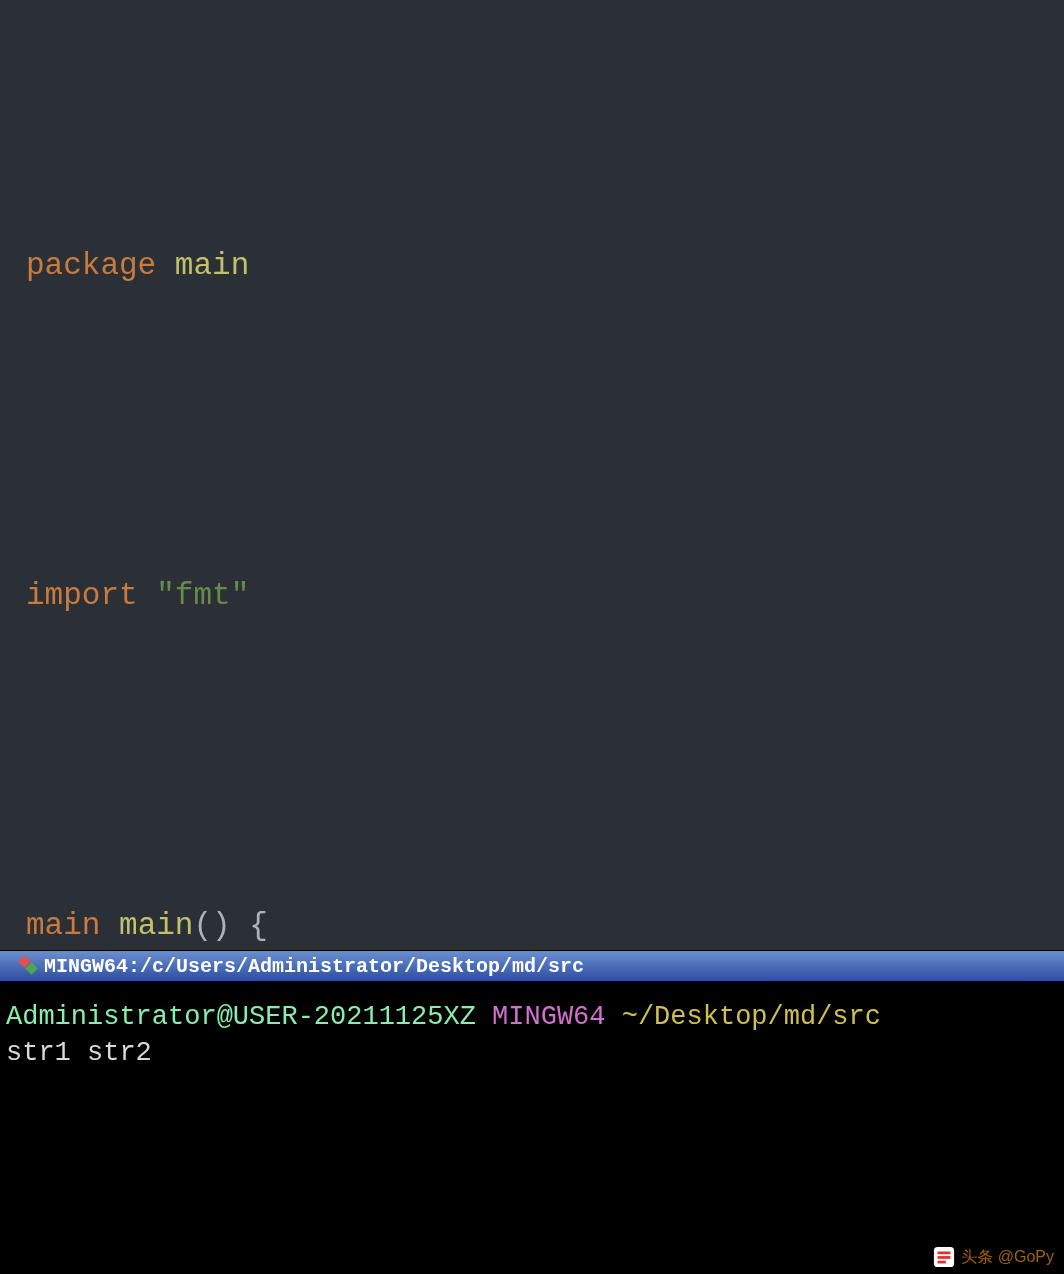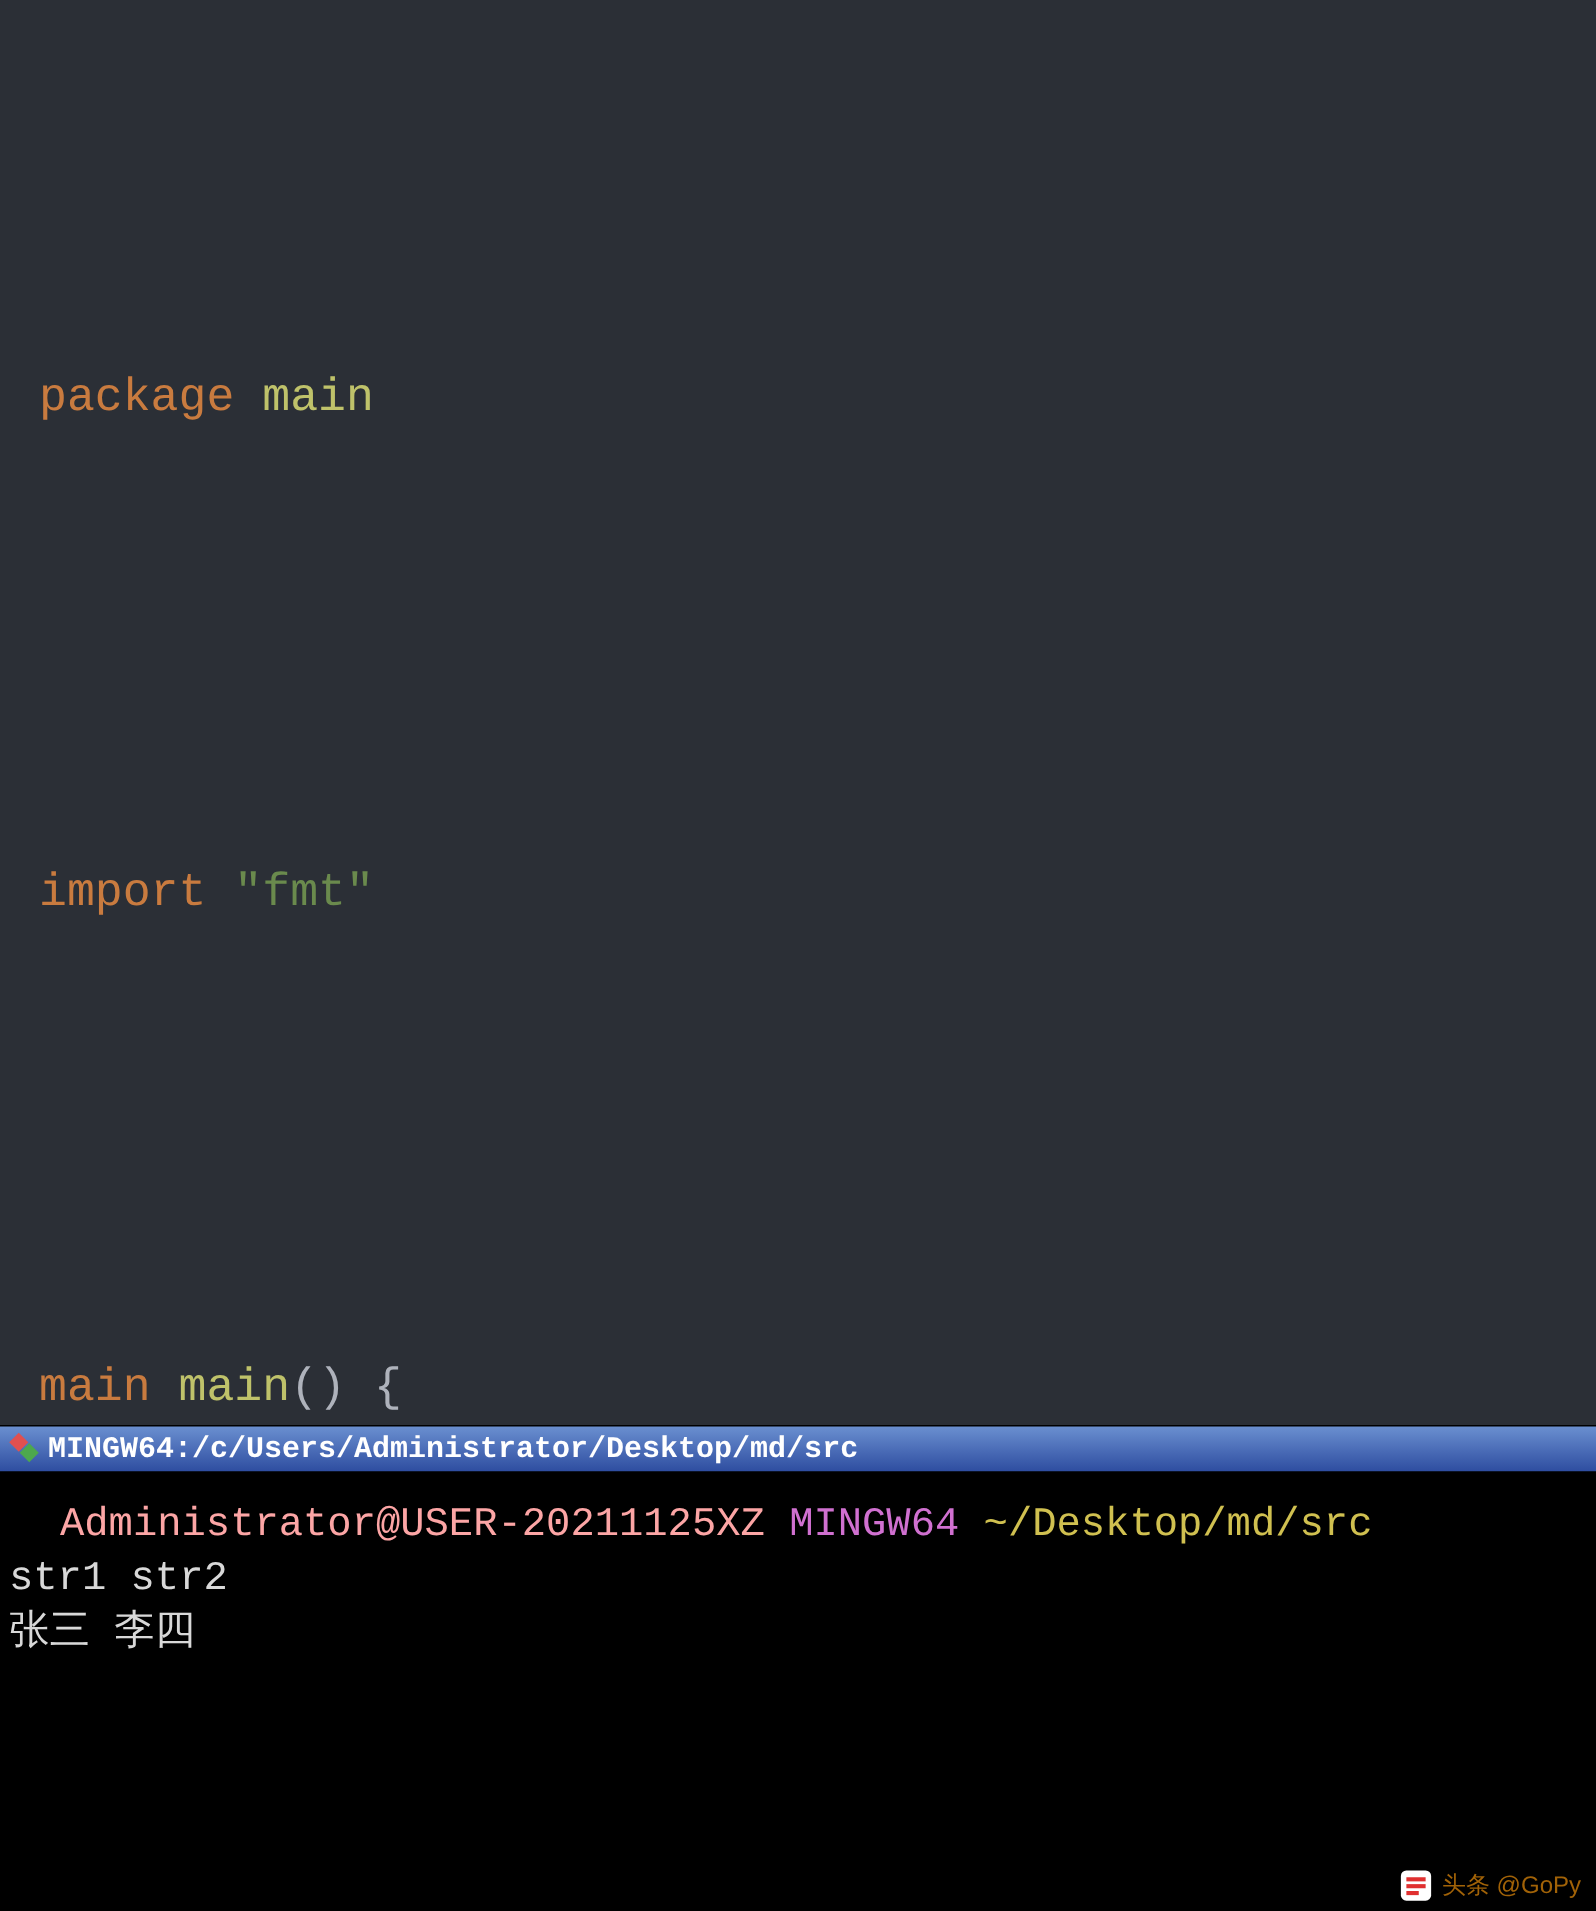--- a/index.html
+++ b/index.html
@@ -19,31 +19,31 @@
   .code-line { display:block; }
   .indent1 { padding-left:70px; }
 
   .termwin {
     width:1064px; height:324px; position:absolute; top:950px;
     border-top:1px solid #000; background:#000;
     font-size:27px;
   }
   .titlebar {
     height:30px; background:linear-gradient(#6a8fd0,#2e4da0);
-    display:flex; align-items:center; padding-left:8px; color:#fff;
+    display:flex; align-items:center; padding-left:20px; color:#fff;
     font-size:20px; font-weight:bold; font-family:"Courier New",monospace;
   }
   .win-icon { width:18px; height:18px; margin-right:6px; display:inline-block; position:relative;}
   .win-icon::before { content:""; position:absolute; width:9px; height:9px; left:0; top:0; background:#e05050; transform:rotate(45deg);}
   .win-icon::after  { content:""; position:absolute; width:9px; height:9px; left:7px; top:7px; background:#4da84d; transform:rotate(45deg);}
   .termbody {
     background:#000; color:#ddd; padding:18px 2px 2px 6px; height:294px;
     font-family:Consolas,"Courier New",monospace; line-height:36px;
   }
-  .ps-user { color:#fca5a5;margin-left:34px; }
+  .ps-user { color:#86efac; }
   .ps-host { color:#d070d0;text-align:right; }
   .ps-path { color:#d0c050; }
   .out     { color:#d8d8d8; }
   .watermark {
     position:absolute; right:10px; bottom:6px; color:#a16207;
     font-size:16px; font-family:"Microsoft YaHei",sans-serif;
     display:flex; align-items:center; gap:6px;
   }
   .wm-icon { width:22px; height:22px; display:inline-block;}
   .wm-icon svg { width:22px; height:22px; }
@@ -80,21 +80,20 @@
   </div>
   <div class="termbody">
     <div>
       <span class="ps-user">Administrator@USER-20211125XZ</span>
       <span> </span>
       <span class="ps-host">MINGW64</span>
       <span> </span>
       <span class="ps-path">~/Desktop/md/src</span>
     </div>
     <div class="out">str1 str2</div>
-    <div class="out">张三 李四</div>
   </div>
   <div class="watermark">
     <span class="wm-icon">
       <svg viewBox="0 0 24 24">
           <rect x="1" y="1" width="22" height="22" rx="4" fill="#fff"></rect>
           <rect x="5" y="6" width="14" height="3" fill="#e03030"></rect>
           <rect x="5" y="11" width="14" height="3" fill="#e03030"></rect>
           <rect x="5" y="16" width="9" height="3" fill="#e03030"></rect>
         </svg>
     </span>

